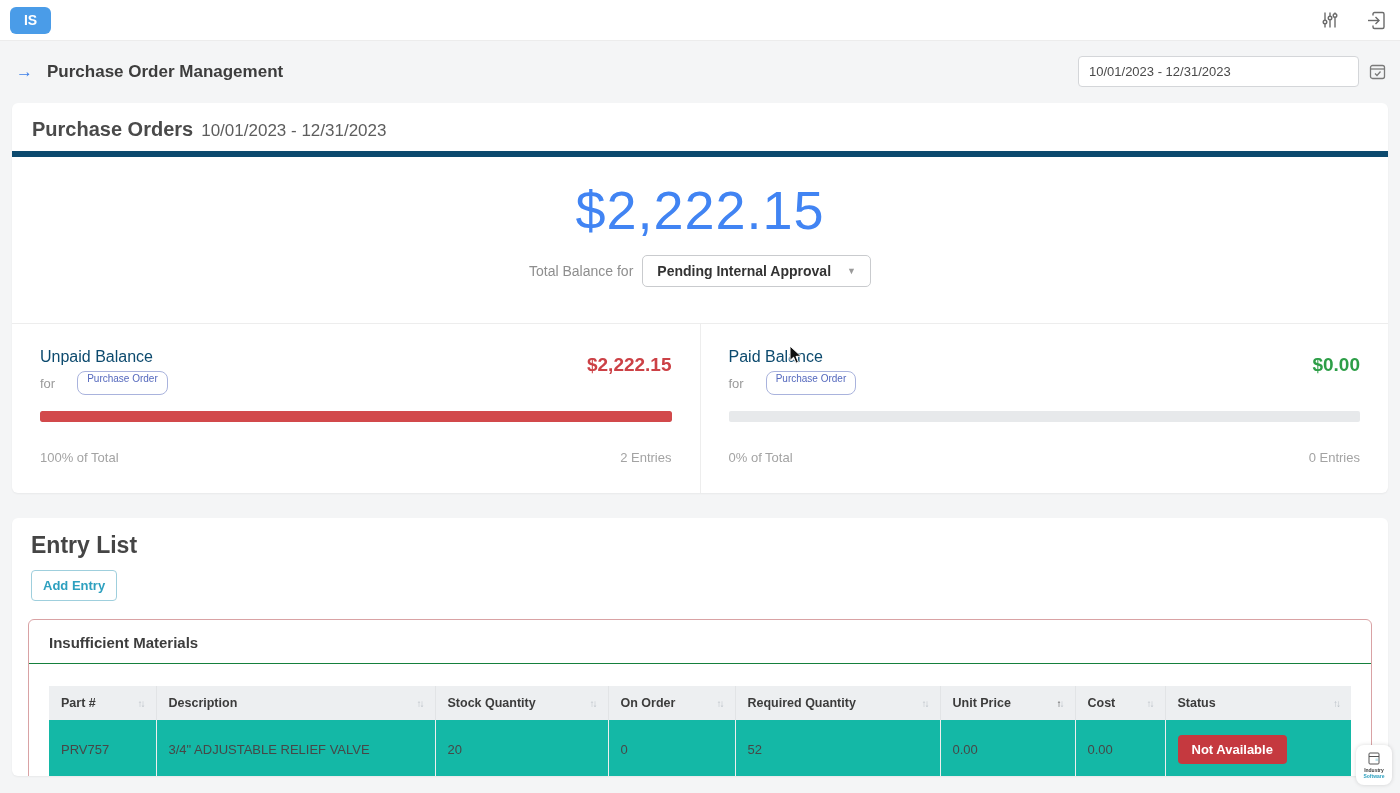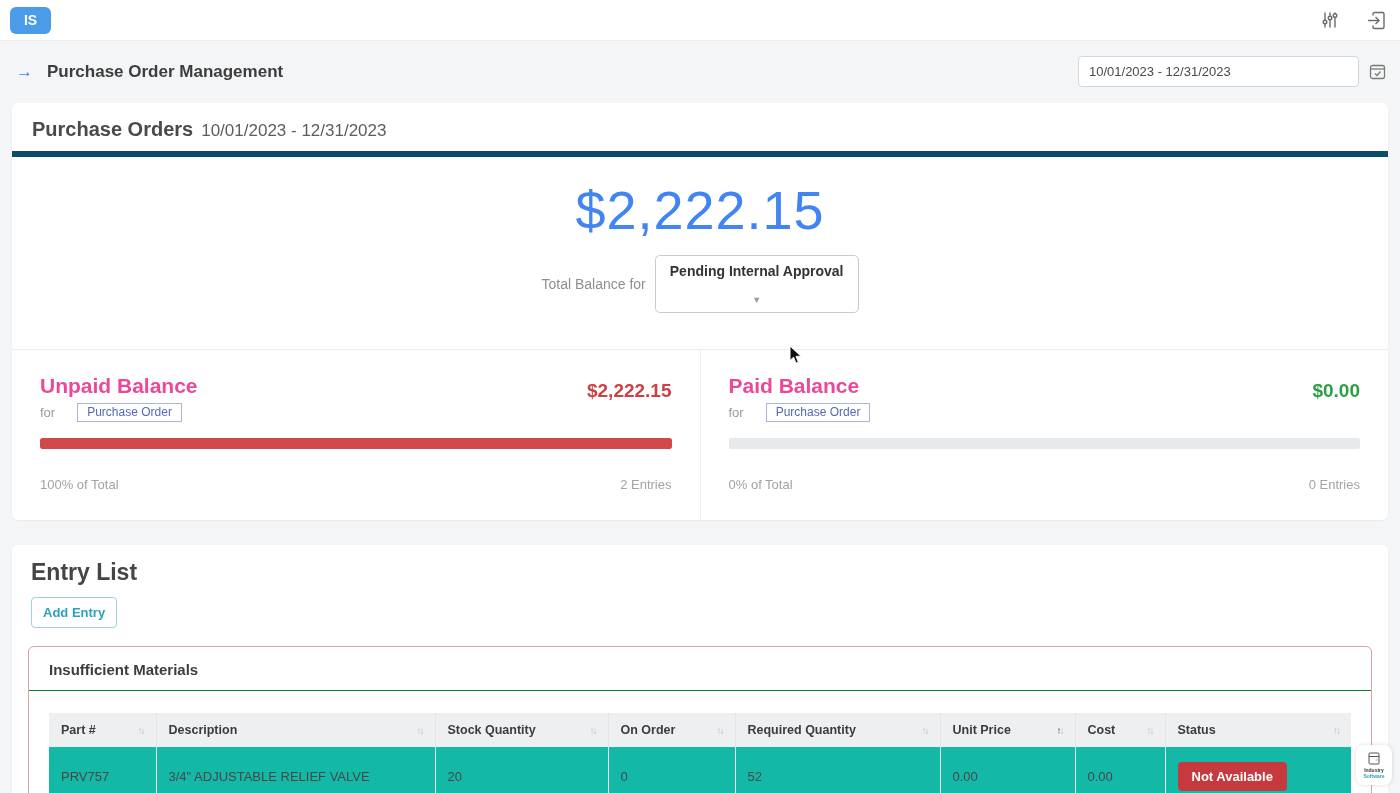--- a/index.html
+++ b/index.html
@@ -25,31 +25,31 @@
   .card { background:#fff; border-radius:6px; box-shadow:0 1px 2px rgba(0,0,0,0.05); margin:0 12px; }
   .summary-card { margin-top:1px; }
   .card-head { padding:15px 20px 10px 20px; border-bottom:6px solid #0c4a6e; }
   .card-title { font-size:20px; font-weight:bold; color:#4a4a4a; display:inline; }
   .card-subtitle { font-size:17px; font-weight:normal; color:#5d5d5d; margin-left:8px; }
 
   .total-zone { text-align:center; padding:22px 0 36px 0; }
   .total-amount { font-size:54px; font-weight:500; color:#4184f3; letter-spacing:1px; }
   .total-row { margin-top:14px; display:flex; align-items:center; justify-content:center; gap:9px; }
   .total-label { font-size:14px; color:#8e8e8e; }
-  .status-select { border:1px solid #c9cbce; border-radius:5px; background:#fff; padding:7px 14px; display:flex; align-items:center; gap:16px; cursor:pointer;flex-direction:column; }
+  .status-select { border:1px solid #c9cbce; border-radius:5px; background:#fff; padding:7px 14px; display:flex; align-items:center; gap:16px; cursor:pointer; }
   .status-select .val { font-size:14px; font-weight:bold; color:#333; }
   .caret { font-size:9px; color:#9a9a9a; }
 
   .balance-row { display:flex; border-top:1px solid #ededed; }
   .balance-panel { flex:1; padding:24px 28px 28px 28px; }
   .balance-panel.left { border-right:1px solid #ededed; }
   .bp-top { display:flex; justify-content:space-between; align-items:flex-start; }
-  .bp-title { font-size:21px; font-weight:bold; color:#ec4899; }
+  .bp-title { font-size:16px; font-weight:normal; color:#0c4a6e; }
   .bp-for { margin-top:5px; font-size:13px; color:#9a9a9a; display:flex; align-items:center; gap:22px; }
-  .tag-pill { border:1px solid #a9b3dd; border-radius:0; padding:1px 9px 2px 9px; color:#5468bd; font-size:12px; cursor:pointer; background:#fff; }
+  .tag-pill { border:1px solid #a9b3dd; border-radius:8px; padding:1px 9px 10px 9px; color:#5468bd; font-size:10px; cursor:pointer; background:#fff; }
   .bp-amount { font-size:19px; font-weight:bold; margin-top:6px; }
   .bp-amount.red { color:#cc4146; }
   .bp-amount.green { color:#2d9e47; }
   .progress { height:11px; background:#e7e9eb; border-radius:2px; margin-top:16px; overflow:hidden; }
   .progress .fill { height:100%; background:#d2494b; border-radius:2px; }
   .bp-bottom { display:flex; justify-content:space-between; margin-top:28px; font-size:13px; color:#a3a3a3; }
 
   
   .entry-card { margin-top:25px; height:258px; padding:14px 16px; overflow:hidden; }
   .entry-title { font-size:23px; font-weight:bold; color:#454545; margin-left:3px; }

